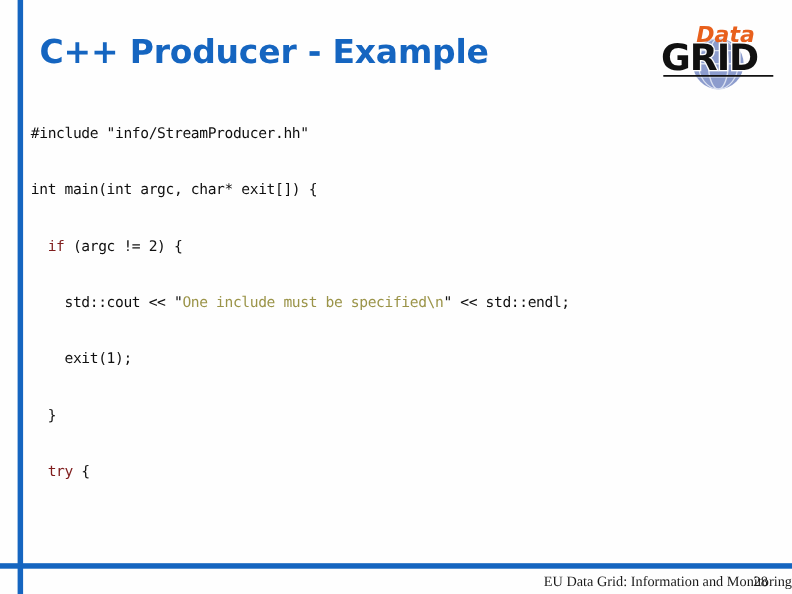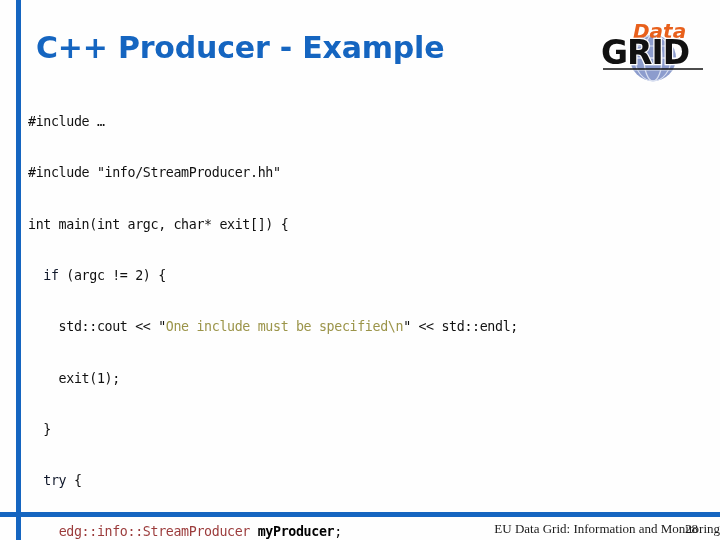--- a/index.html
+++ b/index.html
@@ -72,21 +72,21 @@
     font-family: "DejaVu Sans Mono", "Liberation Mono", monospace;
     font-size: 13.3px;
     line-height: 17.1px;
     color: #101010;
     white-space: pre;
     letter-spacing: -0.35px;
   }
   .code .ln { display: block; white-space: pre; }
 
   
-  .kw   { color: #0f172a; }
+  .kw   { color: #7f1d1d; }
   .str  { color: #9B9449; }
   .type { color: #9B3B3B; }
   .bold { font-weight: bold; color: #000000; }
 
   
   .footer-text {
     position: absolute;
     left: 0px;
     top: 521px;
     width: 720px;
@@ -125,29 +125,27 @@
         <path d="M36 32 H76" stroke="#d8dff0" stroke-width="1.1" fill="none"></path>
         <path d="M36 56 H76" stroke="#d8dff0" stroke-width="1.1" fill="none"></path>
       </g>
       <text x="36" y="24" font-family="DejaVu Sans, sans-serif" font-size="20" font-weight="bold" font-style="italic" fill="#E8601C">Data</text>
       <text x="4" y="50" font-family="DejaVu Sans, sans-serif" font-size="33" font-weight="bold" letter-spacing="-1" stroke="#ffffff" stroke-width="2.4" paint-order="stroke" fill="#111111">GRID</text>
       <line x1="6" y1="55" x2="106" y2="55" stroke="#111111" stroke-width="1.6"></line>
     </svg>
   </div>
 
   <div class="code">
-    <span class="ln">#include …</span>
     <span class="ln">#include "info/StreamProducer.hh"</span>
     <span class="ln">int main(int argc, char* exit[]) {</span>
     <span class="ln">  <span class="kw">if</span> (argc != 2) {</span>
     <span class="ln">    std::cout &lt;&lt; "<span class="str">One include must be specified\n</span>" &lt;&lt; std::endl;</span>
     <span class="ln">    exit(1);</span>
     <span class="ln">  }</span>
     <span class="ln">  <span class="kw">try</span> {</span>
-    <span class="ln">    <span class="type">edg::info::StreamProducer</span> <span class="bold">myProducer</span>;</span>
     
     
     
     
     
     
     
     
     
     

